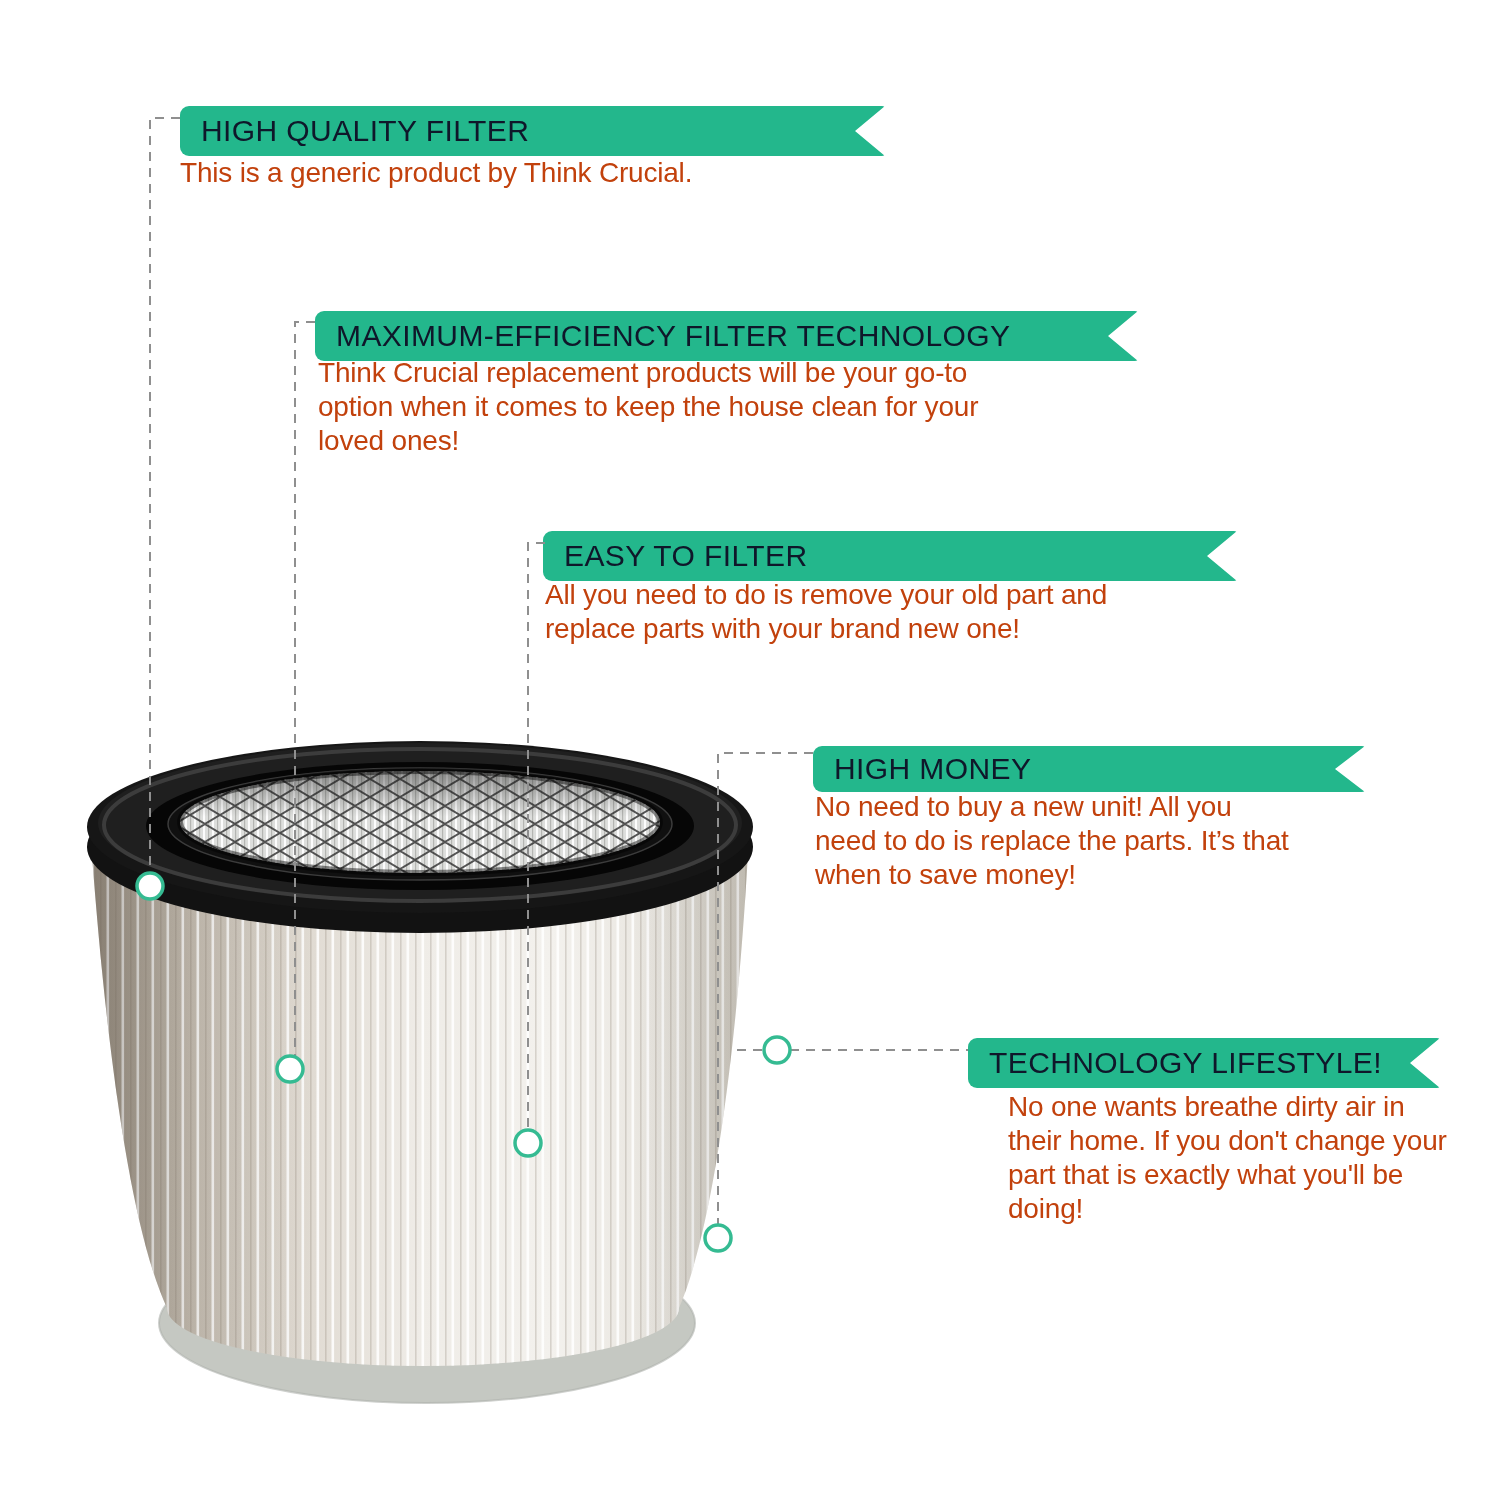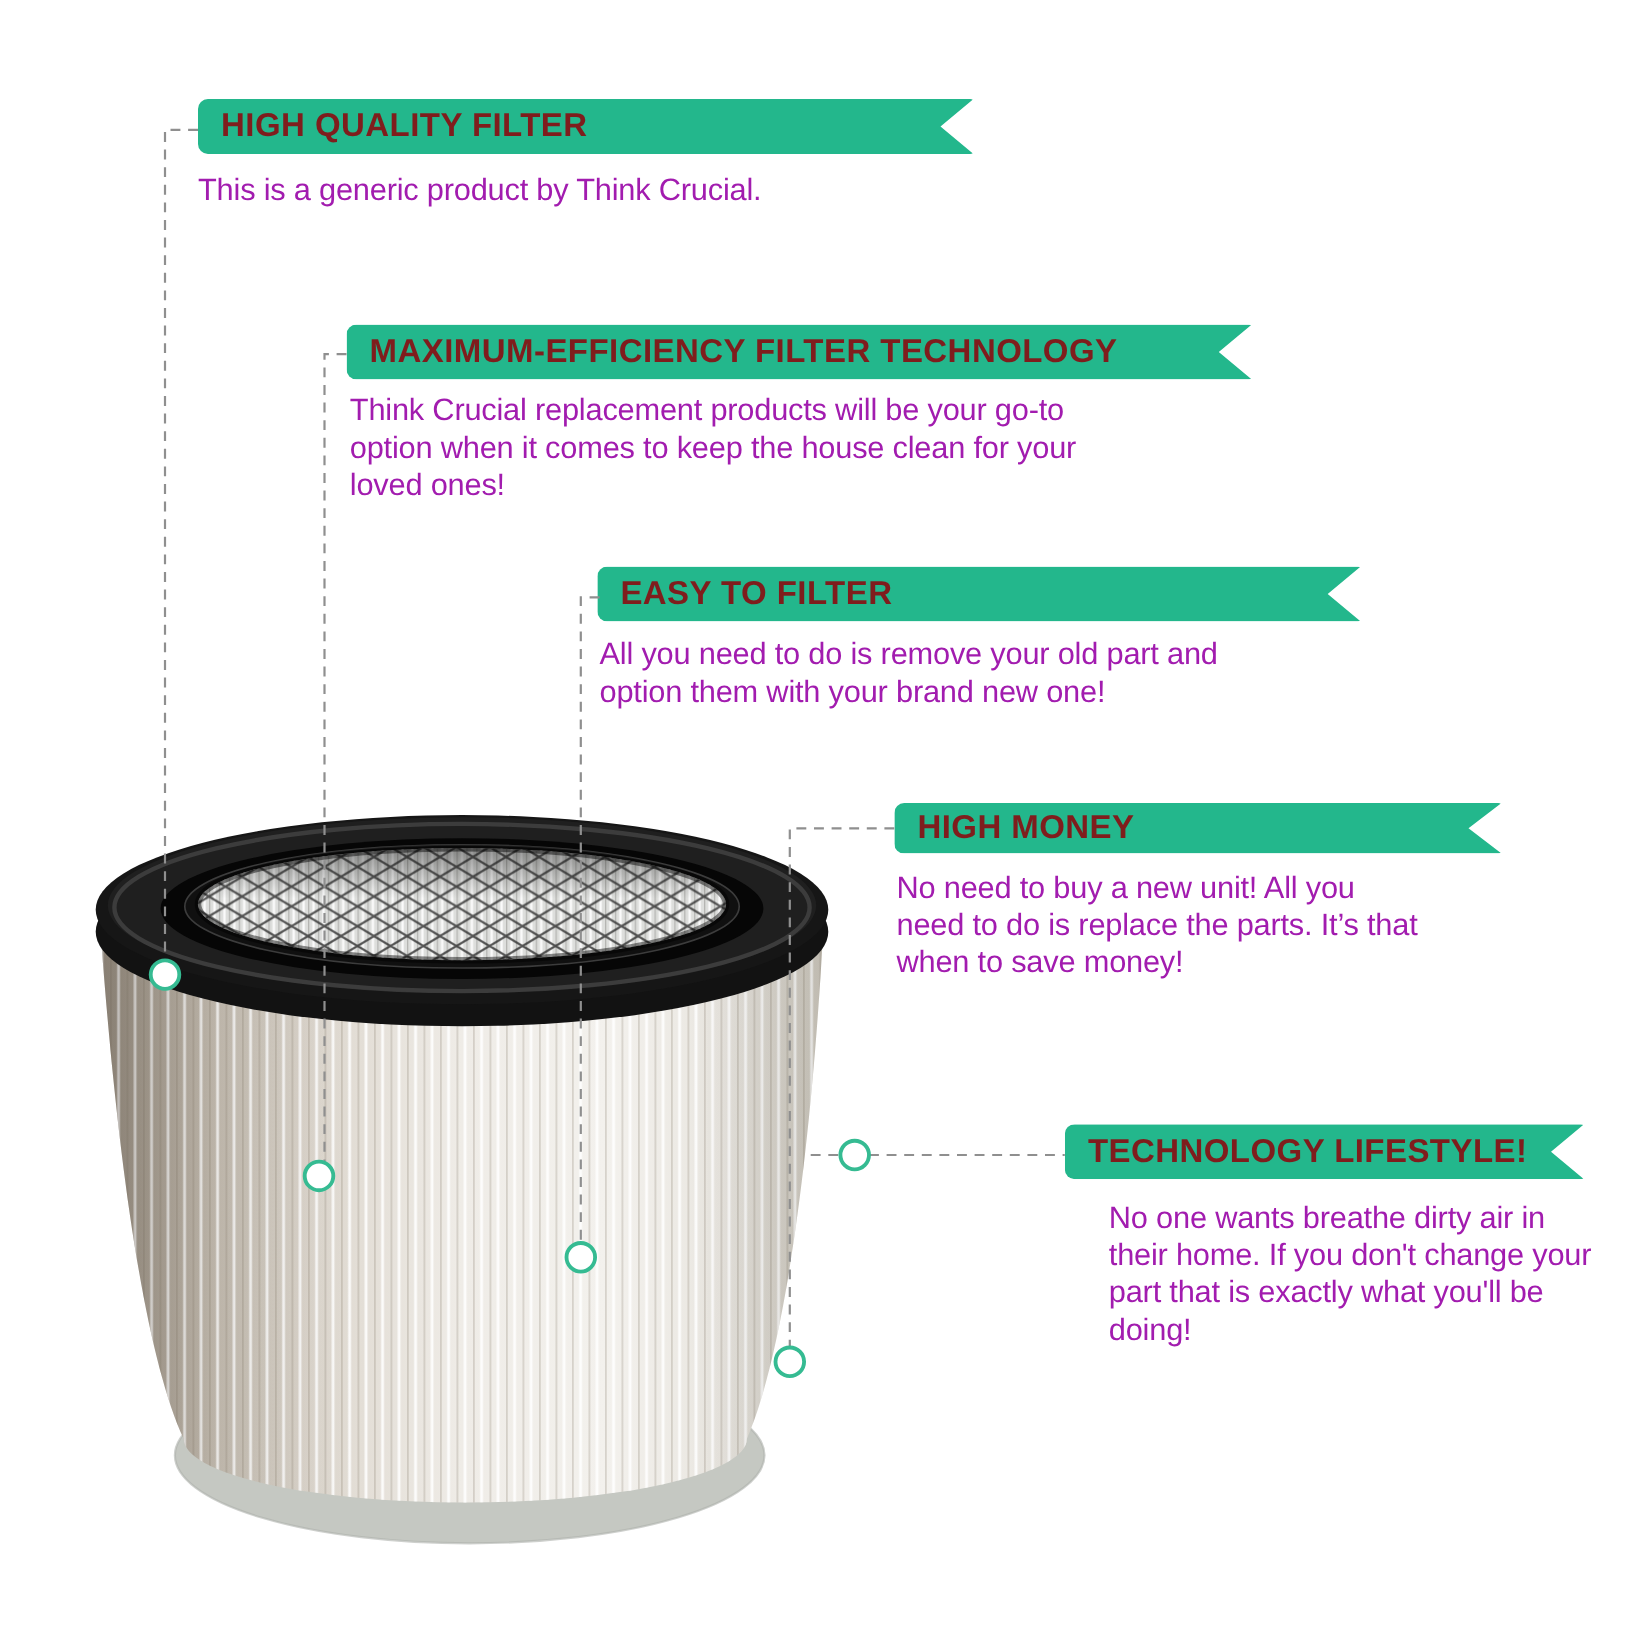--- a/index.html
+++ b/index.html
@@ -6,37 +6,38 @@
   body {
     width:1500px; height:1500px;
     background:#ffffff;
     position:relative;
     overflow:hidden;
     font-family:"Liberation Sans", sans-serif;
   }
   .banner {
     position:absolute;
     background:#23b78c;
-    color:#7f1d1d;
+    color:#0f172a;
     display:flex;
     align-items:center;
     padding-left:21px;
     box-sizing:border-box;
-    font-weight:bold;
+    font-weight:normal;
     font-size:30px;
     letter-spacing:0.4px;
     border-radius:9px 3px 3px 9px;
     clip-path:polygon(0 0, 100% 0, calc(100% - 30px) 50%, 100% 100%, 0 100%);
+    margin-top:16px;
   }
   .banner span { white-space:nowrap; }
   .body-text {
     position:absolute;
     font-size:28px;
     line-height:34px;
-    color:#a21caf;
+    color:#c2410c;
     letter-spacing:-0.2px;
     white-space:pre-line;
   }
   .b1 { left:180px; top:90px;  width:705px; height:50px; }
   .b2 { left:315px; top:295px; width:823px; height:50px; }
   .b3 { left:543px; top:515px; width:694px; height:50px; }
   .b4 { left:813px; top:730px; width:552px; height:46px; }
   .b5 { left:968px; top:1022px; width:472px; height:50px; }
   .t1 { left:180px; top:156px; width:640px; }
   .t2 { left:318px; top:356px; width:780px; }
@@ -137,21 +138,21 @@
   <span>MAXIMUM-EFFICIENCY FILTER TECHNOLOGY</span>
 </div>
 <div class="body-text t2">Think Crucial replacement products will be your go-to
 option when it comes to keep the house clean for your
 loved ones!</div>
 
 <div class="banner b3">
   <span>EASY TO FILTER</span>
 </div>
 <div class="body-text t3">All you need to do is remove your old part and
-option them with your brand new one!</div>
+replace parts with your brand new one!</div>
 
 <div class="banner b4">
   <span>HIGH MONEY</span>
 </div>
 <div class="body-text t4">No need to buy a new unit! All you
 need to do is replace the parts. It’s that
 when to save money!</div>
 
 <div class="banner b5">
   <span>TECHNOLOGY LIFESTYLE!</span>

